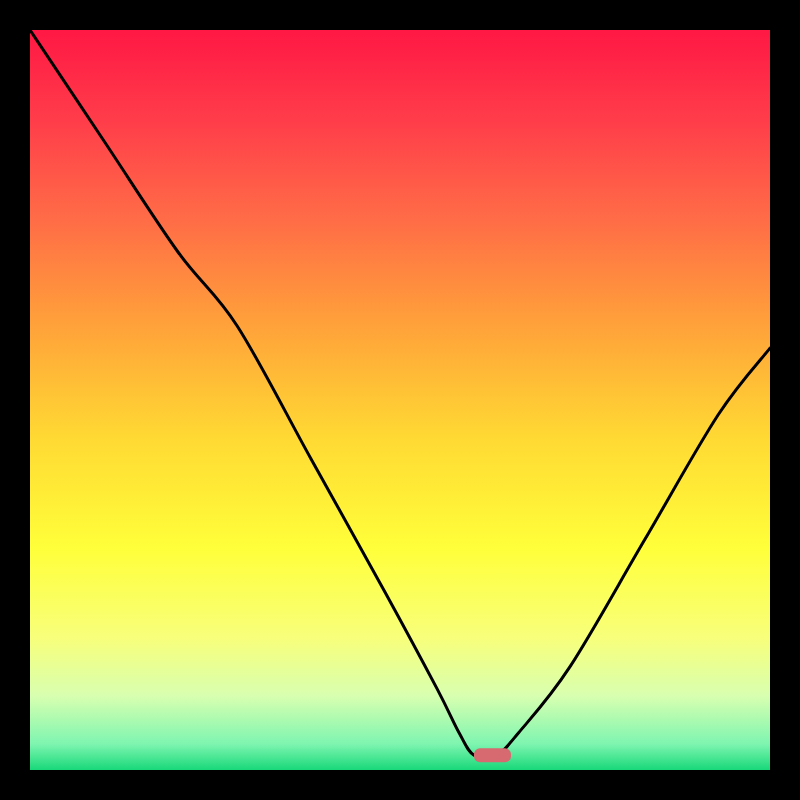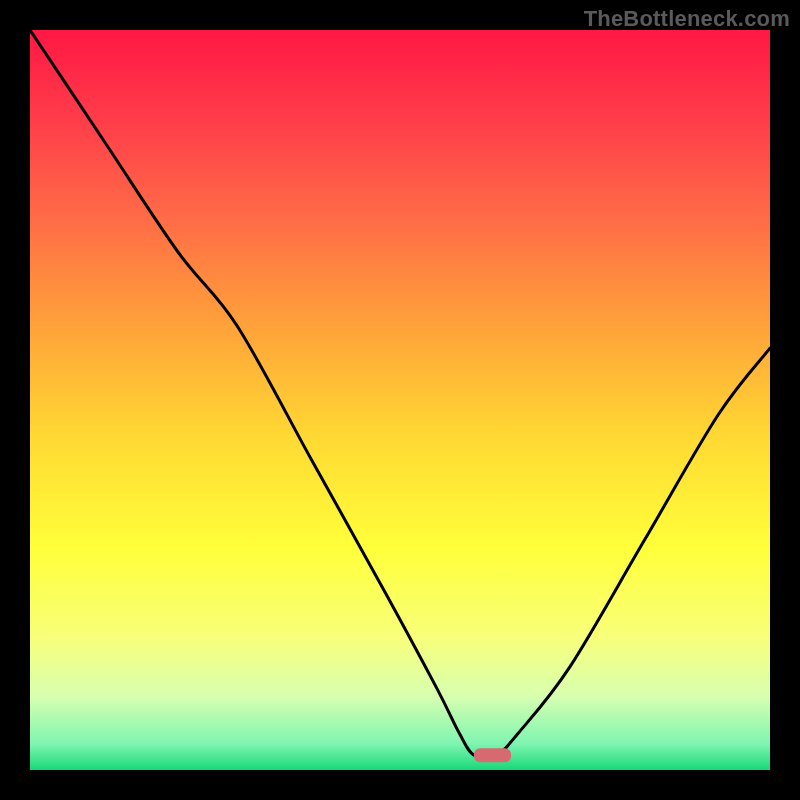--- a/index.html
+++ b/index.html
@@ -26,21 +26,20 @@
     top: 30px;
     width: 740px;
     height: 740px;
   }
   .plot svg { display: block; }
 </style>
 </head>
 <body>
 
 <div class="frame">
-  <div class="watermark">TheBottleneck.com</div>
 
   <div class="plot">
     <svg id="chart-svg" width="740" height="740" viewBox="0 0 740 740">
       <defs>
         <linearGradient id="bg-grad" x1="0" y1="0" x2="0" y2="1">
             <stop offset="0%" stop-color="#ff1844"></stop>
             <stop offset="12%" stop-color="#ff3c4a"></stop>
             <stop offset="25%" stop-color="#ff6a47"></stop>
             <stop offset="40%" stop-color="#ffa23a"></stop>
             <stop offset="55.00000000000001%" stop-color="#ffd933"></stop>

